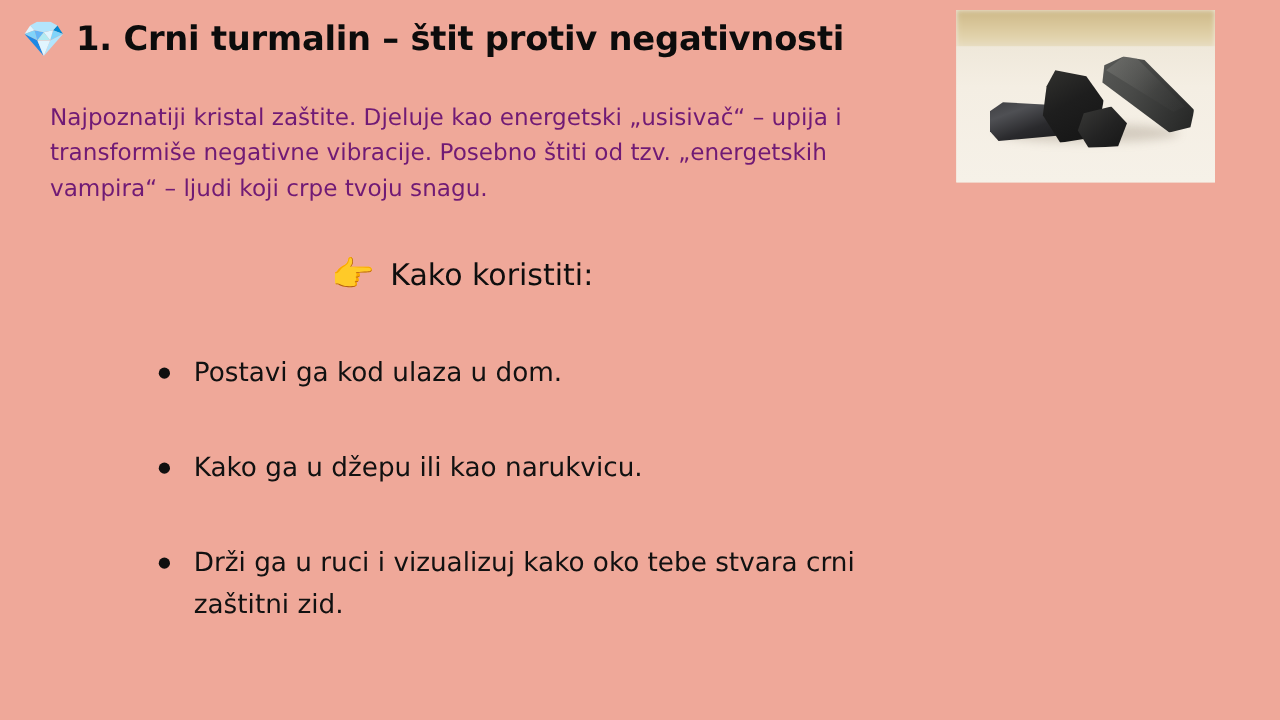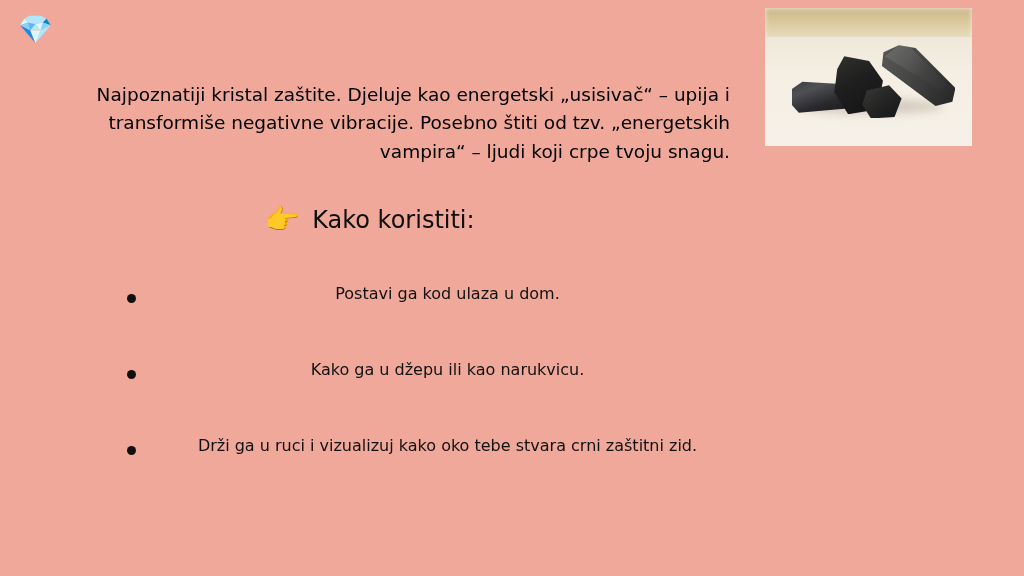--- a/index.html
+++ b/index.html
@@ -45,25 +45,25 @@
     letter-spacing: -0.2px;
     white-space: nowrap;
   }
 
   
   #intro-paragraph {
     position: absolute;
     left: 40px;
     top: 62px;
     width: 690px;
-    text-align: right;
+    text-align: left;
     font-family: "DejaVu Sans", sans-serif;
     font-size: 18.5px;
     line-height: 1.55;
-    color: #000000;
+    color: #701a75;
   }
 
   
   #howto-row {
     position: absolute;
     left: 0;
     top: 206px;
     width: 740px;
     display: flex;
     justify-content: center;
@@ -102,23 +102,23 @@
     top: 12px;
     width: 9px;
     height: 9px;
     border-radius: 50%;
     background: #101010;
   }
   .bullet-text {
     display: block;
     padding-left: 155px;
     padding-right: 20px;
-    text-align: center;
-    font-family: "DejaVu Sans", sans-serif;
-    font-size: 16px;
+    text-align: left;
+    font-family: "DejaVu Sans", sans-serif;
+    font-size: 21px;
     line-height: 1.55;
     color: #111111;
   }
   #bullet-item-1 { margin-bottom: 14px; }
   #bullet-item-2 { margin-bottom: 14px; }
 
   
   #photo-frame {
     position: absolute;
     left: 765px;
@@ -205,20 +205,21 @@
     clip-path: polygon(26% 0%, 40% 2%, 90% 58%, 78% 64%, 8% 16%);
   }
 </style>
 </head>
 <body>
 
 <div id="slide">
 
   <div id="title-row">
     <span id="gem-icon">💎</span>
+    <span id="title-text">1. Crni turmalin – štit protiv negativnosti</span>
   </div>
 
   <p id="intro-paragraph">Najpoznatiji kristal zaštite. Djeluje kao energetski „usisivač“ – upija i transformiše negativne vibracije. Posebno štiti od tzv. „energetskih vampira“ – ljudi koji crpe tvoju snagu.</p>
 
   <div id="howto-row">
     <span id="point-icon">👉</span>
     <span id="howto-text">Kako koristiti:</span>
   </div>
 
   <div id="bullet-list">

